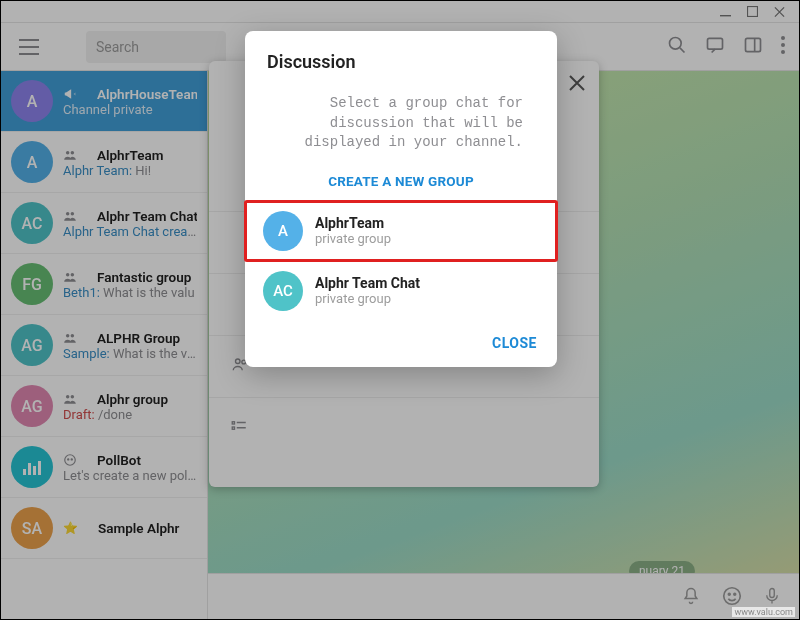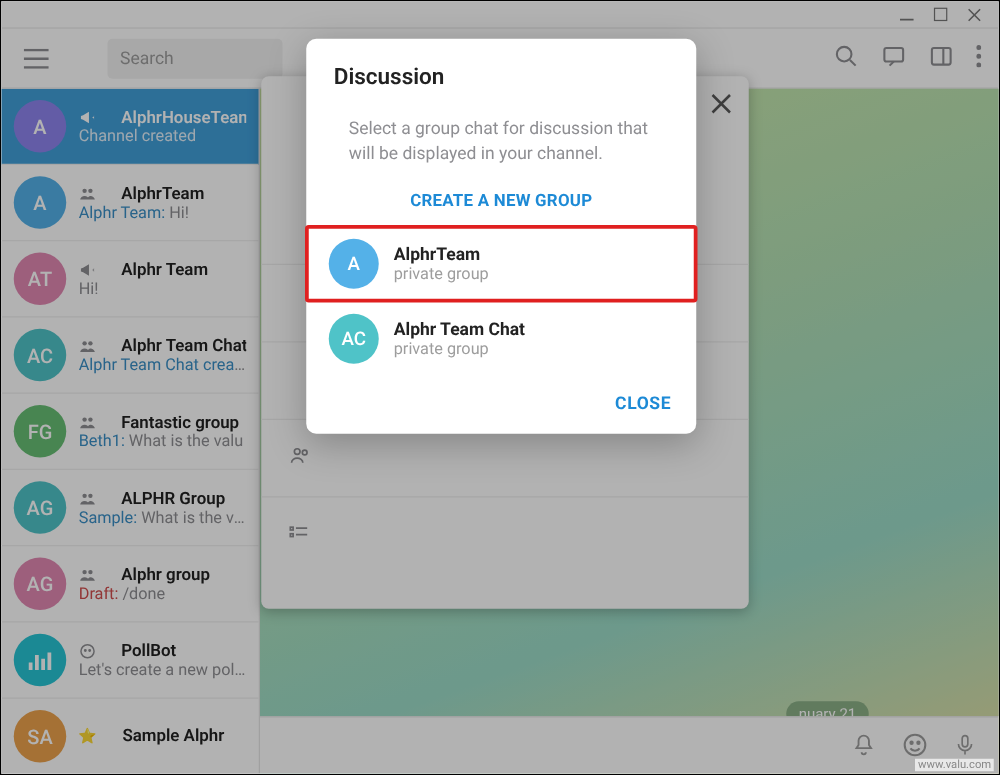--- a/index.html
+++ b/index.html
@@ -41,21 +41,21 @@
   .infocard { position: absolute; left: 208px; top: 60px; width: 390px; height: 426px; background: #fff; border-radius: 6px; box-shadow: 0 2px 10px rgba(0,0,0,0.25); }
   .infocard .ic-row { height: 62px; border-top: 1px solid #eee; display:flex; align-items:center; padding: 0 20px; color: #8e8e92; gap: 20px;}
   .infocard .ic-header { height:150px; }
 
   
   .overlay { position: absolute; inset: 0; background: rgba(0,0,0,0.30); }
 
   
   .modal { position: absolute; left: 244px; top: 30px; width: 312px; background: #fff; border-radius: 8px; box-shadow: 0 8px 30px rgba(0,0,0,0.25); display:flex; flex-direction: column;}
   .m-title { font-size: 18px; font-weight: 600; color: #222; padding: 20px 22px 6px;}
-  .m-sub { font-size: 14px; color: #8e8e92; text-align: left; padding: 16px 34px 6px; line-height: 1.4;}
+  .m-sub { font-size: 14px; color: #8e8e92; text-align: right; padding: 16px 34px 6px; line-height: 1.4; font-family: Liberation Mono, monospace;}
   .m-create { color: #1d8ad6; font-weight: 700; font-size: 13.5px; text-align: center; padding: 14px 0 12px; letter-spacing: 0.2px;}
   .m-list { display:flex; flex-direction: column; }
   .m-item { display:flex; gap: 12px; align-items:center; padding: 10px 18px 10px 18px; }
   .m-item.hl { outline: 3px solid #e02020; outline-offset: -2px; border-radius: 2px;}
   .m-av { width: 40px; height: 40px; border-radius: 50%; display:flex; align-items:center; justify-content:center; color:#fff; font-size:15px; font-weight:500;}
   .m-name { font-weight: 700; font-size: 14px; color: #222;}
   .m-type { font-size: 13px; color: #9d9d9d; }
   .m-foot-note { font-size: 14px; color: #8e8e92; text-align: center; padding: 20px 38px 8px; line-height: 1.45;}
   .m-actions { display:flex; justify-content:flex-end; padding: 14px 20px 16px; }
   .m-close-btn { color:#1d8ad6; font-weight:700; font-size:14px; letter-spacing:0.5px; background:none; border:none;}
@@ -125,51 +125,37 @@
         <div class="avatar c-violet">A</div>
         <div class="ci-body">
           <div class="ci-top">
             <span class="pre-icon">
               <svg width="14" height="14" viewBox="0 0 24 24" fill="currentColor">
                 <path d="M3 10v4l3 1 8 5V4l-8 5-3 1zm15 2a3 3 0 0 0 3-3v6a3 3 0 0 0-3-3z"></path>
               </svg>
             </span>
             <span>AlphrHouseTeam</span>
           </div>
-          <div class="ci-sub">Channel created</div>
+          <div class="ci-sub">Channel private</div>
         </div>
       </div>
       <div class="chatitem">
         <div class="avatar c-blue">A</div>
         <div class="ci-body">
           <div class="ci-top">
             <span class="pre-icon">
               <svg width="15" height="14" viewBox="0 0 24 24" fill="currentColor">
                 <circle cx="8" cy="8" r="3"></circle>
                 <circle cx="16" cy="8" r="3"></circle>
                 <path d="M2 20c0-3 3-5 6-5s6 2 6 5M12 20c0-3 2-5 4-5s6 2 6 5"></path>
               </svg>
             </span>
             <span>AlphrTeam</span>
           </div>
           <div class="ci-sub"><span class="prefix">Alphr Team:</span> Hi!</div>
-        </div>
-      </div>
-      <div class="chatitem">
-        <div class="avatar c-pink">AT</div>
-        <div class="ci-body">
-          <div class="ci-top">
-            <span class="pre-icon">
-              <svg width="14" height="14" viewBox="0 0 24 24" fill="currentColor">
-                <path d="M3 10v4l3 1 8 5V4l-8 5-3 1zm15 2a3 3 0 0 0 3-3v6a3 3 0 0 0-3-3z"></path>
-              </svg>
-            </span>
-            <span>Alphr Team</span>
-          </div>
-          <div class="ci-sub">Hi!</div>
         </div>
       </div>
       <div class="chatitem">
         <div class="avatar c-teal">AC</div>
         <div class="ci-body">
           <div class="ci-top">
             <span class="pre-icon">
               <svg width="15" height="14" viewBox="0 0 24 24" fill="currentColor">
                 <circle cx="8" cy="8" r="3"></circle>
                 <circle cx="16" cy="8" r="3"></circle>

